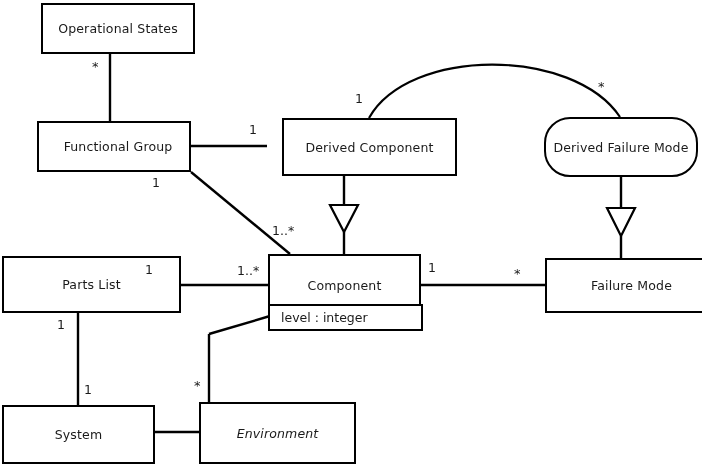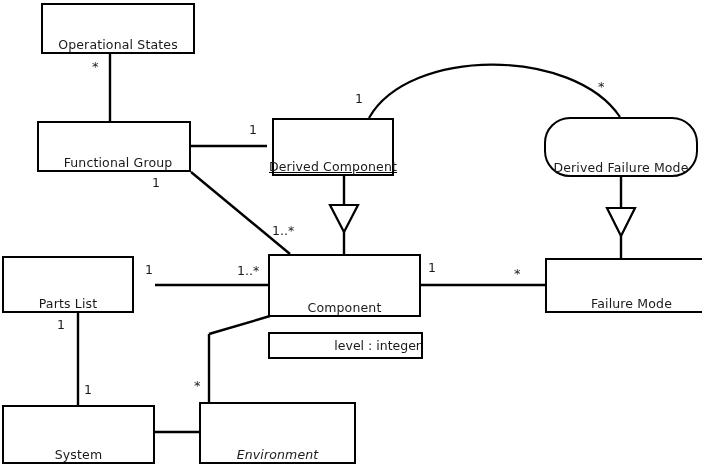--- a/index.html
+++ b/index.html
@@ -24,21 +24,21 @@
     top: 0;
     width: 702px;
     height: 464px;
   }
   .uml-class {
     position: absolute;
     box-sizing: border-box;
     background: #ffffff;
     border: 2px solid #000000;
     display: flex;
-    align-items: flex-end;
+    align-items: center;
     justify-content: center;
     z-index: 5;
   }
   .uml-class-name {
     font-size: 12.5px;
     color: #1a1a1a;
     letter-spacing: 0.15px;
     text-align: center;
     white-space: nowrap;
   }
@@ -105,49 +105,49 @@
   </svg>
 
   <div class="uml-class" style="left: 41px; top: 3px; width: 154px; height: 51px;">
     <span class="uml-class-name">Operational States</span>
   </div>
 
   <div class="uml-class" style="left: 37px; top: 121px; width: 154px; height: 51px; padding-left: 8px;">
     <span class="uml-class-name">Functional Group</span>
   </div>
 
-  <div class="uml-class" style="left: 272px; top: 118px; width: 122px; height: 58px; text-decoration: underline;">
+  <div class="uml-class" style="left: 282px; top: 118px; width: 175px; height: 58px;">
     <span class="uml-class-name">Derived Component</span>
   </div>
 
   <div class="uml-class" style="left: 544px; top: 117px; width: 154px; height: 60px; border-radius: 26px;">
     <span class="uml-class-name">Derived Failure Mode</span>
   </div>
 
-  <div class="uml-class" style="left: 2px; top: 256px; width: 132px; height: 57px;">
+  <div class="uml-class" style="left: 2px; top: 256px; width: 179px; height: 57px;">
     <span class="uml-class-name">Parts List</span>
   </div>
 
   <div class="uml-class" style="left: 268px; top: 254px; width: 153px; height: 63px;">
     <span class="uml-class-name">Component</span>
   </div>
 
   <div class="uml-class" style="left: 545px; top: 258px; width: 173px; height: 55px;">
     <span class="uml-class-name">Failure Mode</span>
   </div>
 
   <div class="uml-class" style="left: 2px; top: 405px; width: 153px; height: 59px;">
     <span class="uml-class-name">System</span>
   </div>
 
   <div class="uml-class" style="left: 199px; top: 402px; width: 157px; height: 62px; font-style: italic;">
     <span class="uml-class-name">Environment</span>
   </div>
 
-  <div class="uml-attr-box" style="left: 268px; top: 332px; width: 155px; height: 27px; justify-content: flex-end;">
+  <div class="uml-attr-box" style="left: 268px; top: 304px; width: 155px; height: 27px;">
     <span class="uml-attr-text">level : integer</span>
   </div>
 
   <div id="multiplicity-layer">
       <div class="mult-label star" style="left: 92px; top: 60px;">*</div>
       <div class="mult-label" style="left: 249px; top: 124px;">1</div>
       <div class="mult-label" style="left: 355px; top: 93px;">1</div>
       <div class="mult-label star" style="left: 598px; top: 80px;">*</div>
       <div class="mult-label" style="left: 152px; top: 177px;">1</div>
       <div class="mult-label" style="left: 272px; top: 225px;">1..*</div>

